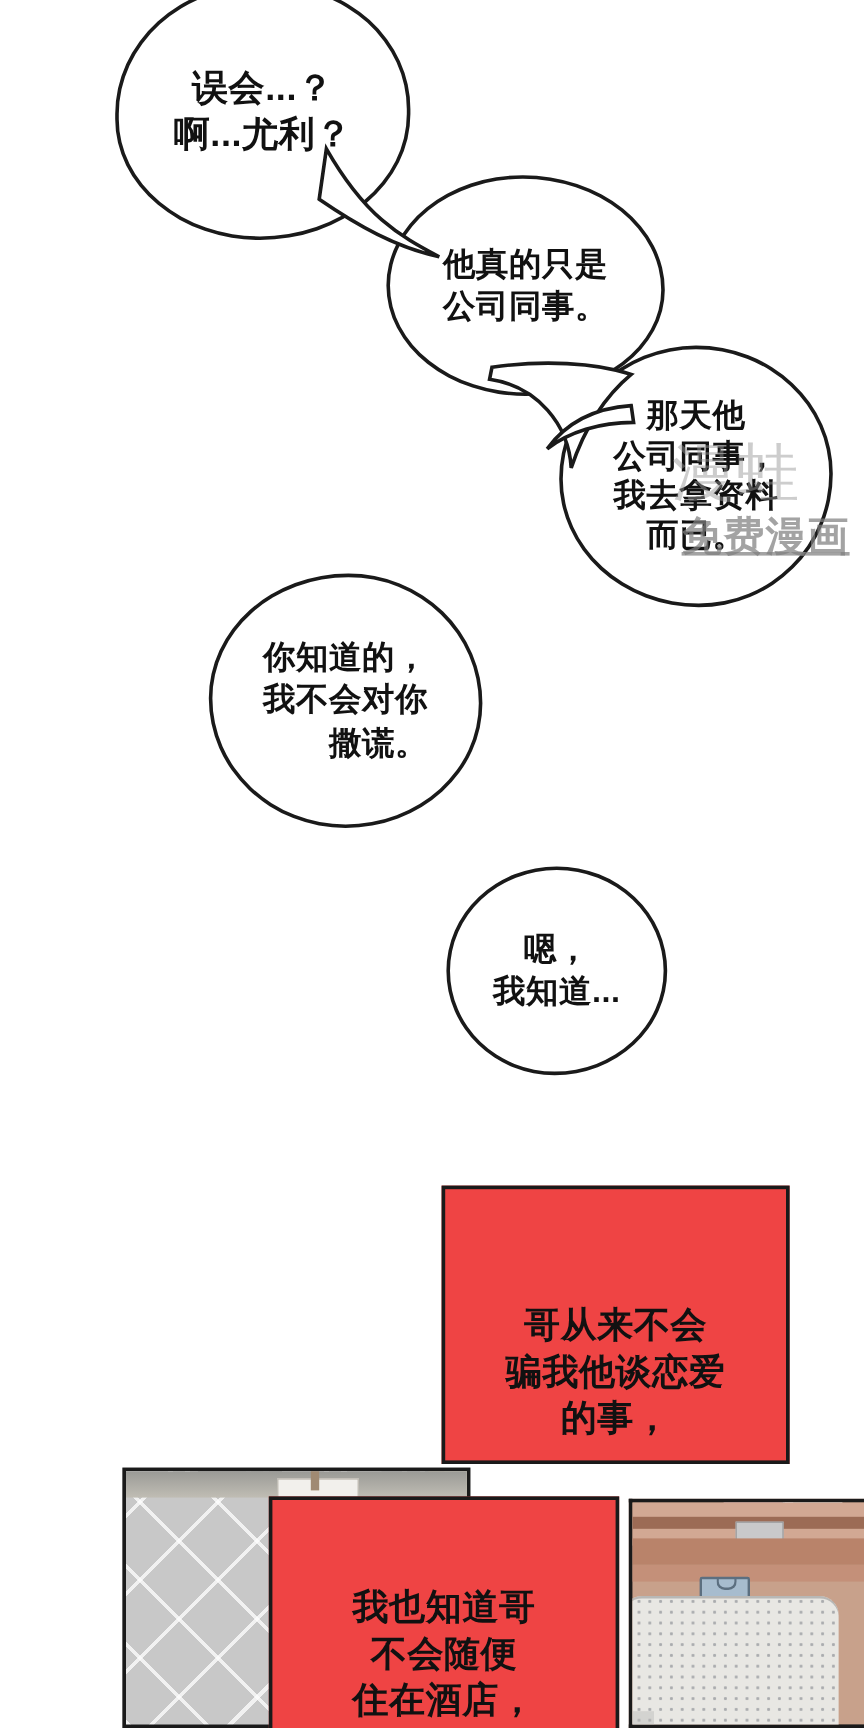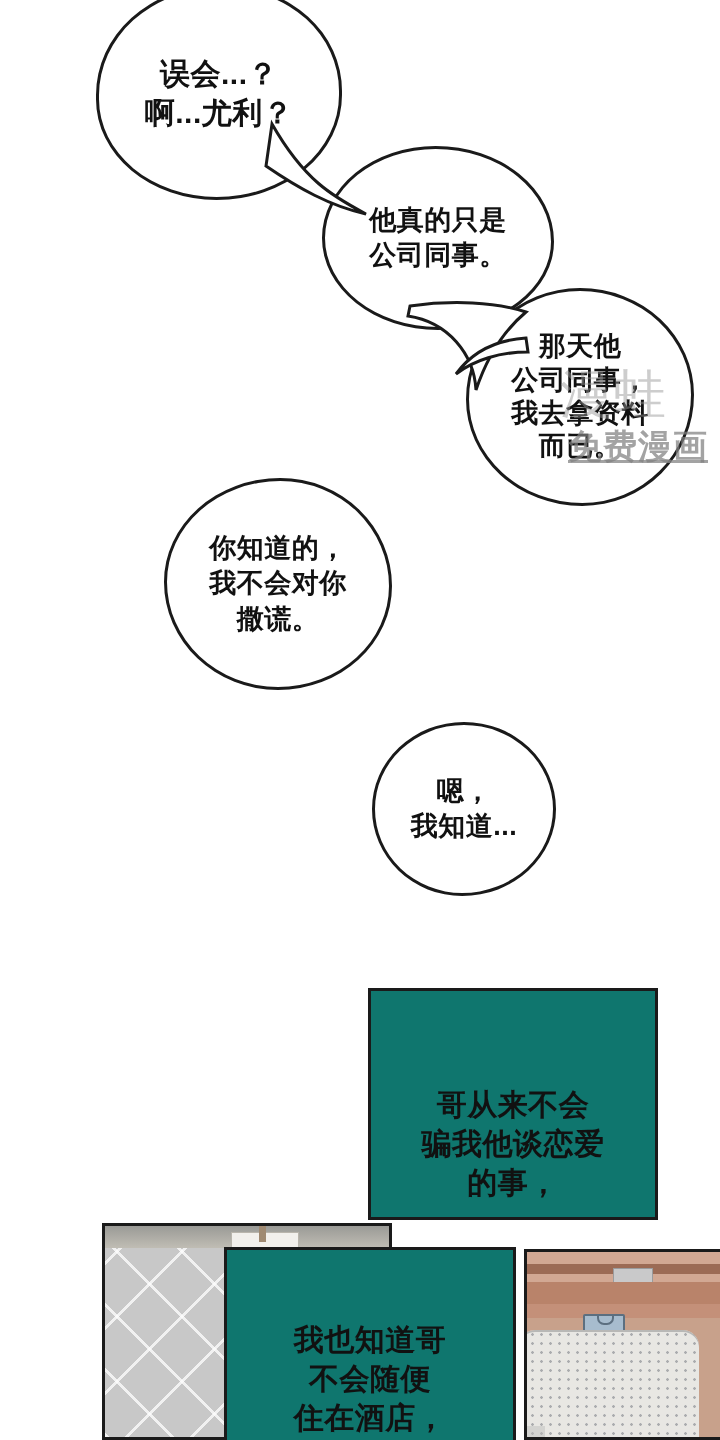--- a/index.html
+++ b/index.html
@@ -39,22 +39,22 @@
     padding: 0 10px;
   }
 
   
   .b1 { left: 96px;  top: -14px;  width: 246px; height: 214px;
         border-radius: 50% 48% 52% 50% / 52% 50% 50% 48%; }
   .b2 { left: 322px; top: 146px;  width: 232px; height: 184px;
         border-radius: 49% 51% 50% 50% / 50% 52% 48% 50%; }
   .b3 { left: 466px; top: 288px;  width: 228px; height: 218px;
         border-radius: 50% 50% 49% 51% / 51% 49% 51% 49%; }
-  .b4 { left: 164px; top: 478px;  width: 228px; height: 212px;
-        border-radius: 51% 49% 50% 50% / 49% 51% 49% 51%; }
+  .b4 { left: 174px; top: 478px;  width: 228px; height: 212px;
+        border-radius: 51% 49% 50% 50% / 49% 51% 49% 51%; text-align: right; }
   .b5 { left: 372px; top: 722px;  width: 184px; height: 174px;
         border-radius: 50% 50% 51% 49% / 50% 50% 50% 50%; }
 
   .b1 .bubble-text { font-size: 30px; }
   .b2 .bubble-text { font-size: 27px; }
   .b3 .bubble-text { font-size: 27px; line-height: 1.24; }
   .b4 .bubble-text { font-size: 27px; }
   .b5 .bubble-text { font-size: 27px; }
 
   
@@ -62,21 +62,21 @@
     position: absolute;
     z-index: 31;
     pointer-events: none;
   }
   .tail path { fill: #ffffff; stroke: #1a1a1a; stroke-width: 3; }
 
   
   .caption {
     position: absolute;
     box-sizing: border-box;
-    background: #0f766e;
+    background: #ef4444;
     border: 3px solid #1a1a1a;
     display: flex;
     align-items: center;
     justify-content: center;
     text-align: center;
     z-index: 40;
   }
   .caption-text {
     font-weight: 700;
     color: #111111;

